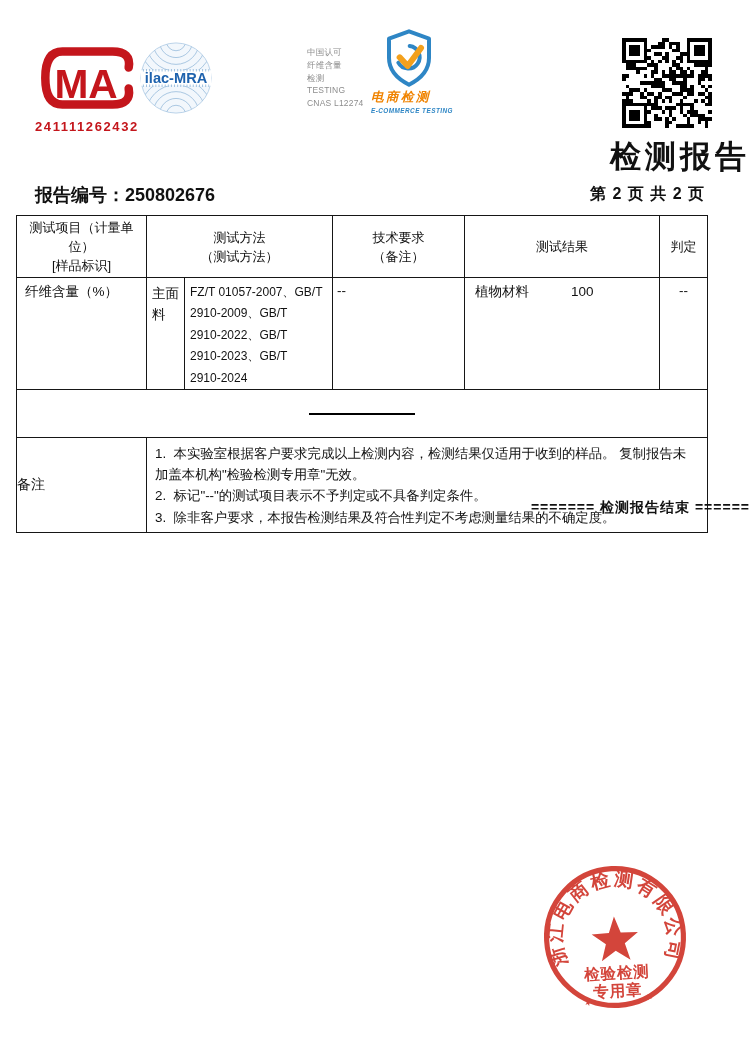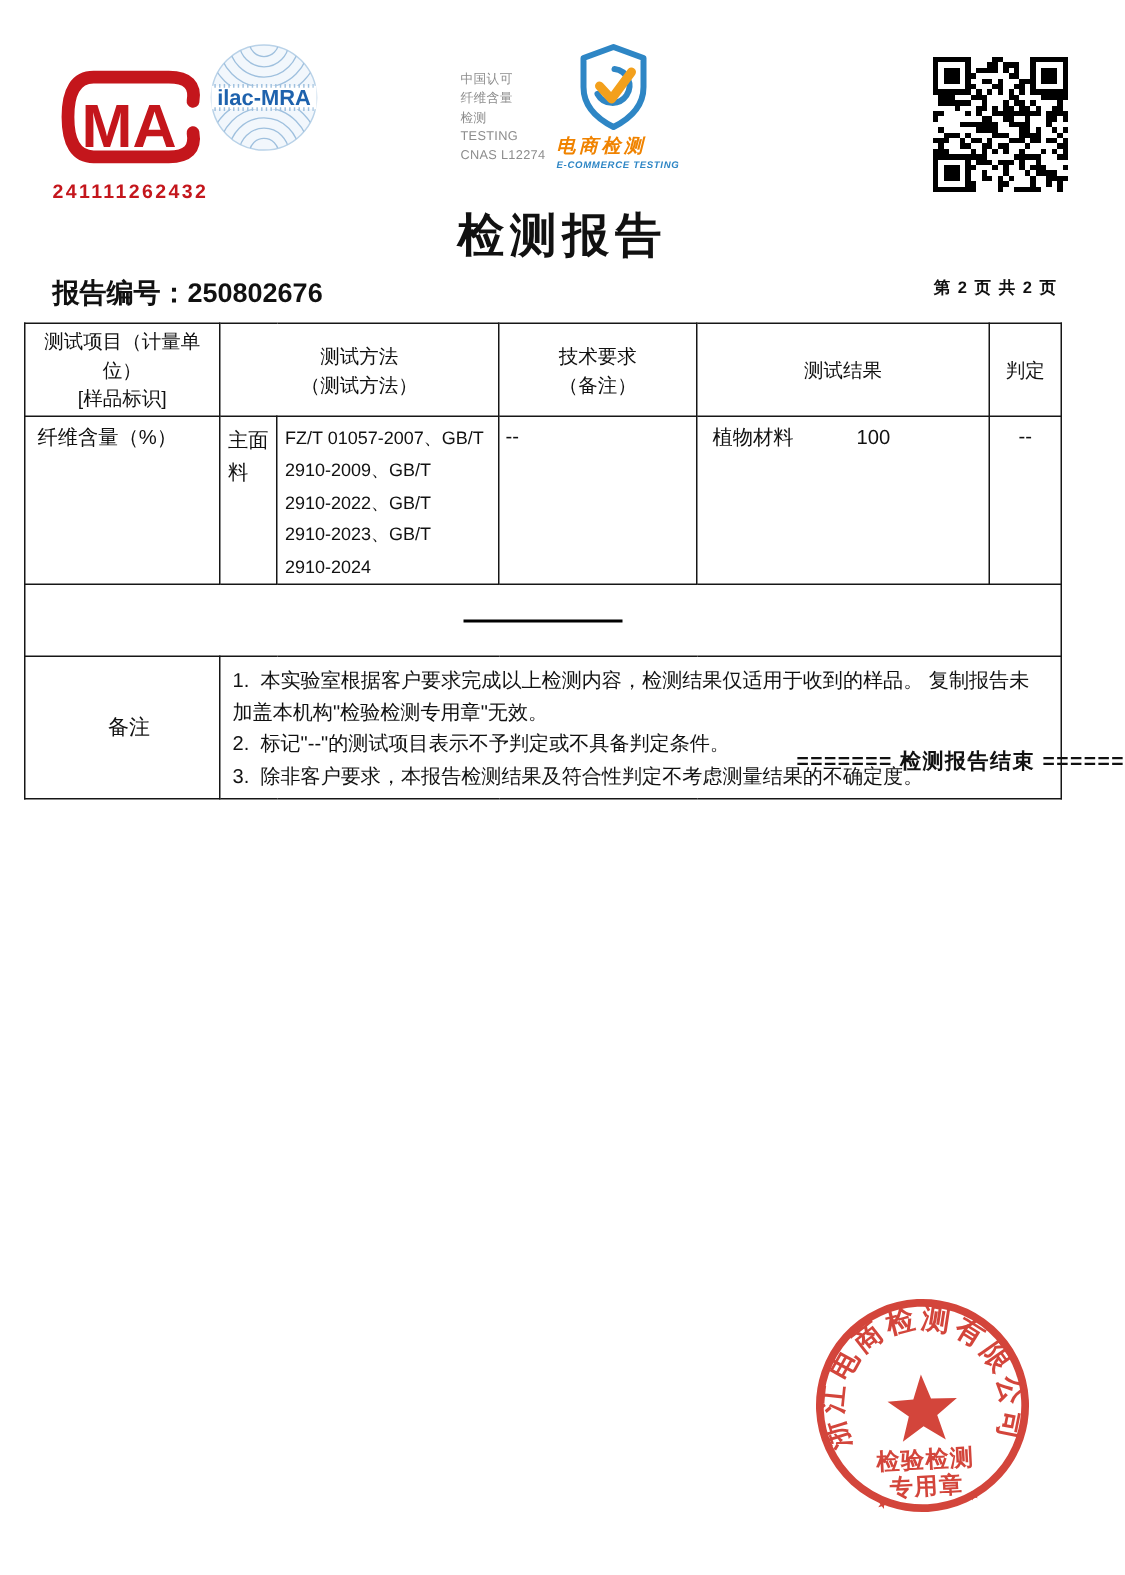--- a/index.html
+++ b/index.html
@@ -4,51 +4,51 @@
 <style>
   html,body { margin:0; padding:0; background:#ffffff; }
   .page {
     position:relative; width:750px; height:1050px; background:#fff;
     font-family:"Liberation Sans", sans-serif; color:#111; overflow:hidden;
   }
 
   
   .cma-block { position:absolute; left:35px; top:42px; width:110px; }
   .cma-number { margin-top:1px; color:#c4161c; font-size:13px; font-weight:bold; letter-spacing:1.6px; white-space:nowrap; }
-  .ilac-block { position:absolute; left:139px; top:28px;text-align:right; }
+  .ilac-block { position:absolute; left:139px; top:41px;text-align:right; }
   .cnas-block { position:absolute; left:221px; top:47px; }
   .accred-block { position:absolute; left:307px; top:46px; color:#8d8d8d; font-size:8.5px; line-height:12.8px; letter-spacing:.2px; }
   .shield-block { position:absolute; left:371px; top:28px; width:76px; text-align:left;font-style:italic; }
   .ec-name { color:#f08300; font-size:12.5px; font-weight:bold; letter-spacing:2.5px; margin-top:1px; white-space:nowrap; }
   .ec-sub  { color:#2e86c5; font-size:6.4px; font-weight:bold; letter-spacing:.45px; margin-top:1px; white-space:nowrap; }
   .contact-block { position:absolute; left:449px; top:51px; width:178px; font-size:9.2px; font-weight:bold; line-height:13.6px; color:#222; }
   .contact-block div { white-space:nowrap; }
   .qr-block { position:absolute; left:622px; top:38px; }
 
   
-  .title { position:absolute; left:0; right:0; top:136px; text-align:center;
+  .title { position:absolute; left:0; right:0; top:136px; text-align:right;
            font-family:"Liberation Serif", serif; font-size:31px; font-weight:bold; letter-spacing:4px; }
   .report-no { position:absolute; left:35px; top:183px; font-size:18px; font-weight:bold; }
-  .page-info { position:absolute; right:45px; top:184px; font-size:11px; font-weight:bold; letter-spacing:1px;text-align:center; }
+  .page-info { position:absolute; right:45px; top:184px; font-size:16px; font-weight:bold; letter-spacing:1px;text-align:center; }
 
   
   .report-table { position:absolute; left:16px; top:215px; }
   table { border-collapse:collapse; table-layout:fixed; width:691px; }
   td { border:1.5px solid #161616; vertical-align:top; }
   tr.thead td { vertical-align:middle; text-align:center; font-size:13px; line-height:19px; padding:2px 0; }
   td.c-item   { padding:5px 4px 0 8px; font-size:13.5px; }
   td.c-part   { padding:5px 3px 0 5px; font-size:13.5px; line-height:21px; }
   td.c-method { padding:4px 2px 0 5px; font-size:12px; line-height:21.4px; white-space:nowrap;margin-left:20px; }
   td.c-req    { padding:5px 2px 0 4px; font-size:13.5px; }
   td.c-result { padding:5px 2px 0 10px; font-size:13.5px; }
   td.c-result .val { margin-left:42px; }
   td.c-verdict{ padding:5px 0 0 0; text-align:center; font-size:13.5px; }
   td.spacer-cell { vertical-align:middle; }
   .end-line-mark { width:106px; border-top:2.5px solid #000; margin:0 auto; }
-  td.remark-label { vertical-align:middle; padding-left:10px; font-size:14px;text-align:center; }
+  td.remark-label { vertical-align:middle; padding-left:0; font-size:14px; }
   td.remark-content { padding:5px 8px 4px 8px; font-size:13.4px; line-height:21.2px; }
   .remark-line { white-space:pre-wrap; }
 
   .end-marker { position:absolute; left:0; right:0; top:499px; text-align:right;
                 font-size:14px; font-weight:bold; letter-spacing:1px; }
 
   
   .stamp { position:absolute; left:540px; top:862px; opacity:.9; transform:rotate(-3deg); }
 </style>
 </head>

